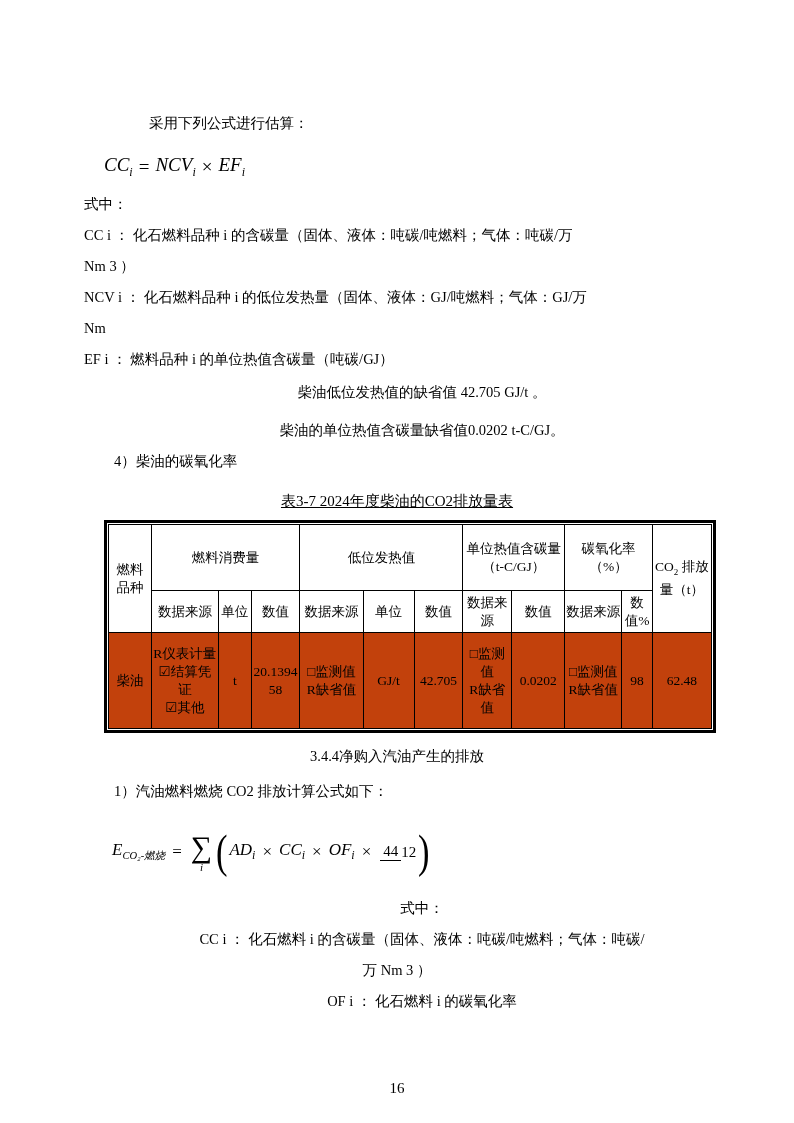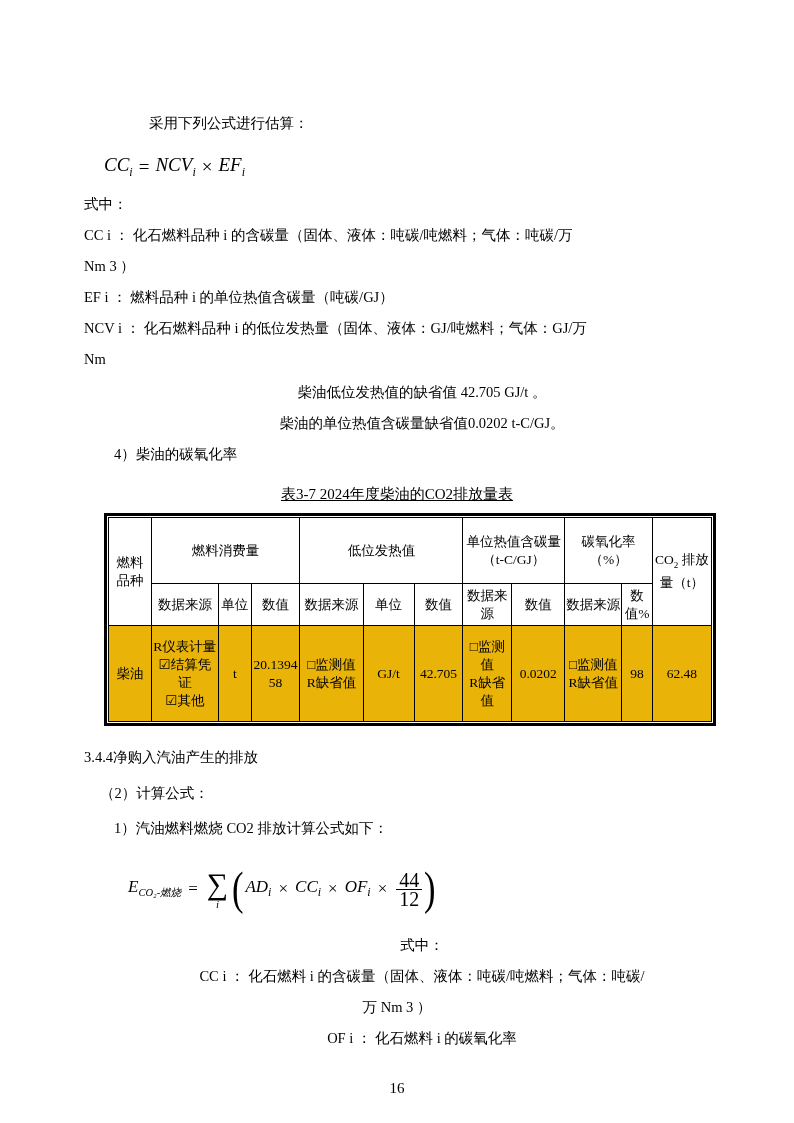--- a/index.html
+++ b/index.html
@@ -32,35 +32,35 @@
     align-items: center;
     font-family: "Liberation Serif", serif;
     font-size: 19px;
     font-style: italic;
   }
   .formula1 sub, .formula2 sub { font-size: 12px; font-style: italic; }
   .formula1 .op { font-style: normal; padding: 0 6px; }
 
   
   .formula2 {
-    margin: 14px 0 10px 44px;
+    margin: 14px 0 10px 28px;
     height: 62px;
     display: flex;
     align-items: center;
     font-family: "Liberation Serif", serif;
     font-size: 17px;
     font-style: italic;
   }
   .formula2 .op { font-style: normal; padding: 0 7px; }
   .f2-lhs sub { font-size: 10.5px; }
   .sum { display: inline-flex; flex-direction: column; align-items: center; margin: 0 2px; }
   .sum-sym { font-style: normal; font-size: 30px; line-height: 30px; }
   .sum-idx { font-size: 11px; line-height: 11px; }
   .bigp { font-style: normal; font-size: 46px; font-weight: 100; line-height: 46px; transform: scaleX(0.75); }
-  .frac { display: inline-flex; flex-direction: column; align-items: center; font-style: normal; font-size: 20px; margin-left: 2px; }
+  .frac { display: inline-flex; flex-direction: row; align-items: flex-start; font-style: normal; font-size: 15px; margin-left: 2px; }
   .frac .num { border-bottom: 1px solid #000; padding: 0 3px 1px 3px; line-height: 16px; }
   .frac .den { padding-top: 1px; line-height: 16px; }
 
   
   .tbl-caption { text-align: center; line-height: 30px; margin-top: 9px; font-size: 15px; text-decoration: underline; }
   .tbl-wrap {
     display: inline-block;
     border: 3px solid #000;
     padding: 1px;
     margin: 4px 0 0 20px;
@@ -77,21 +77,21 @@
     text-align: center;
     vertical-align: middle;
     font-weight: normal;
     line-height: 18px;
     padding: 1px 1px;
     overflow: hidden;
   }
   tr.hdr1 { height: 66px; }
   tr.hdr2 { height: 42px; }
   tr.datarow { height: 96px; }
-  tr.datarow td { background: #eab308; }
+  tr.datarow td { background: #c2410c; }
   .pre { white-space: pre-line; }
   .brk { word-break: break-all; }
   td.num, th.sub { font-size: 13.5px; }
   sub.co2sub { font-size: 9px; }
 
   .page-number {
     position: absolute;
     bottom: 26px;
     left: 0; right: 0;
     text-align: center;
@@ -110,25 +110,25 @@
       <span><span>CC</span><sub>i</sub></span>
       <span class="op">=</span>
       <span><span>NCV</span><sub>i</sub></span>
       <span class="op">×</span>
       <span><span>EF</span><sub>i</sub></span>
     </div>
 
     <p class="line">式中：</p>
     <p class="line">CC i ： 化石燃料品种 i 的含碳量（固体、液体：吨碳/吨燃料；气体：吨碳/万
 Nm 3 ）</p>
-    <p class="line">EF i ： 燃料品种 i 的单位热值含碳量（吨碳/GJ）</p>
     <p class="line">NCV i ： 化石燃料品种 i 的低位发热量（固体、液体：GJ/吨燃料；气体：GJ/万
 Nm</p>
+    <p class="line">EF i ： 燃料品种 i 的单位热值含碳量（吨碳/GJ）</p>
     <p class="line ind50" style="margin-top:2px;">柴油低位发热值的缺省值 42.705 GJ/t 。</p>
-    <p class="line ind50" style="margin-top:0;">柴油的单位热值含碳量缺省值0.0202 t-C/GJ。</p>
+    <p class="line ind50" style="margin-top:7px;">柴油的单位热值含碳量缺省值0.0202 t-C/GJ。</p>
     <p class="line ind30">4）柴油的碳氧化率</p>
 
     <div class="tbl-caption">表3-7 2024年度柴油的CO2排放量表</div>
 
     <div class="tbl-wrap">
       <table class="data">
         <colgroup>
           <col style="width:42px">
             <col style="width:66px">
             <col style="width:32px">
@@ -180,22 +180,21 @@
           <td class="num">0.0202</td>
           <td class="pre">□监测值
 R缺省值</td>
           <td class="num">98</td>
           <td class="num">62.48</td>
         </tr>
       </tbody>
         </table>
     </div>
 
-    <p class="line" style="margin-top:12px;">3.4.4净购入汽油产生的排放</p>
-    <p class="line ind16" style="margin-top:5px;">（2）计算公式：</p>
+    <p class="line" style="margin-top:4px;text-align:center;">3.4.4净购入汽油产生的排放</p>
     <p class="line ind30" style="margin-top:4px;">1）汽油燃料燃烧 CO2 排放计算公式如下：</p>
 
     <div class="formula2">
       <span class="f2-lhs"><span>E</span><sub>CO₂-燃烧</sub></span>
       <span class="op">=</span>
       <span class="sum">
         <span class="sum-sym">∑</span>
         <span class="sum-idx">i</span>
       </span>
       <span class="bigp">(</span>

